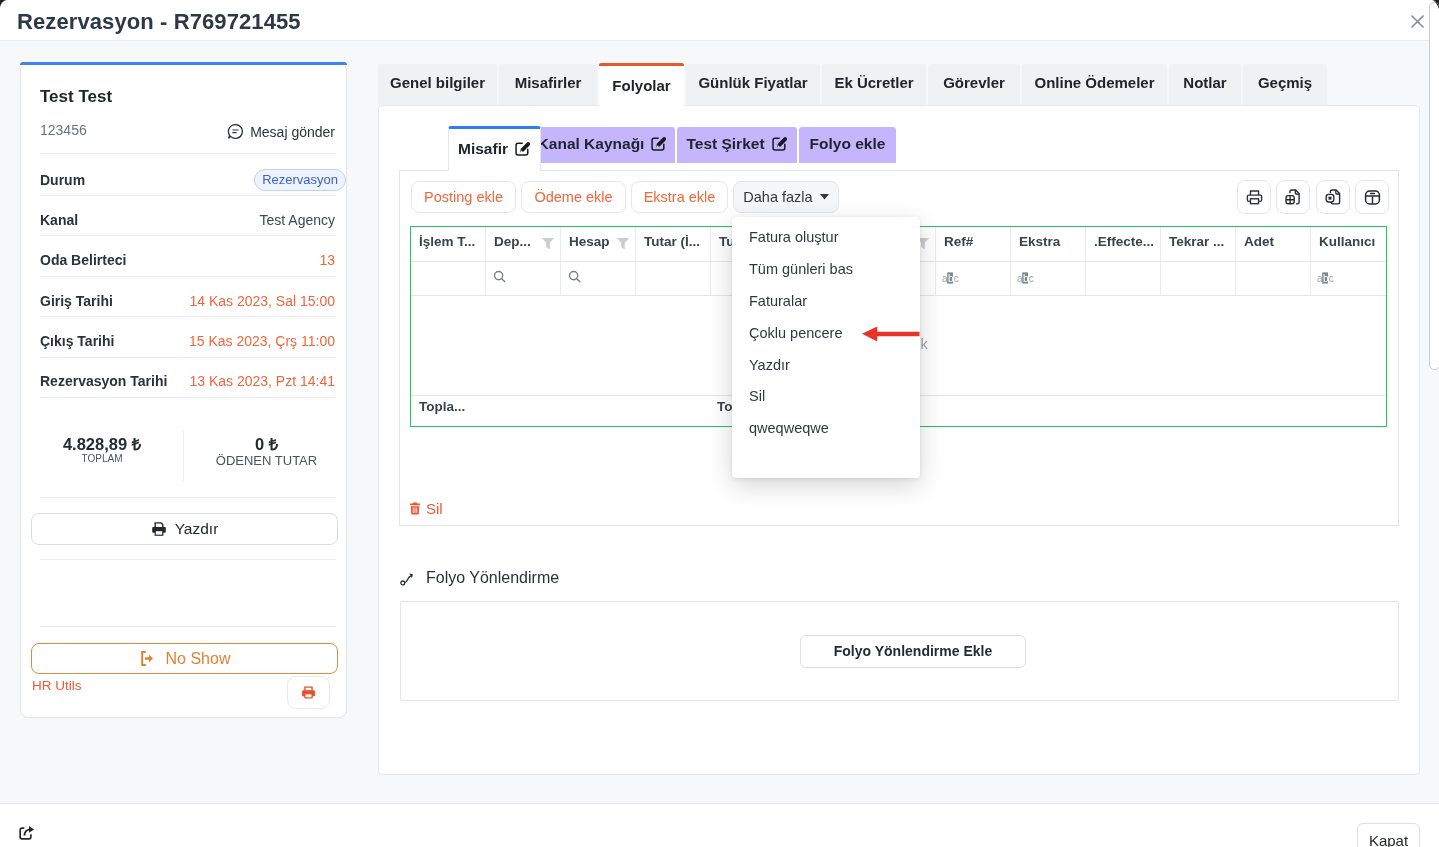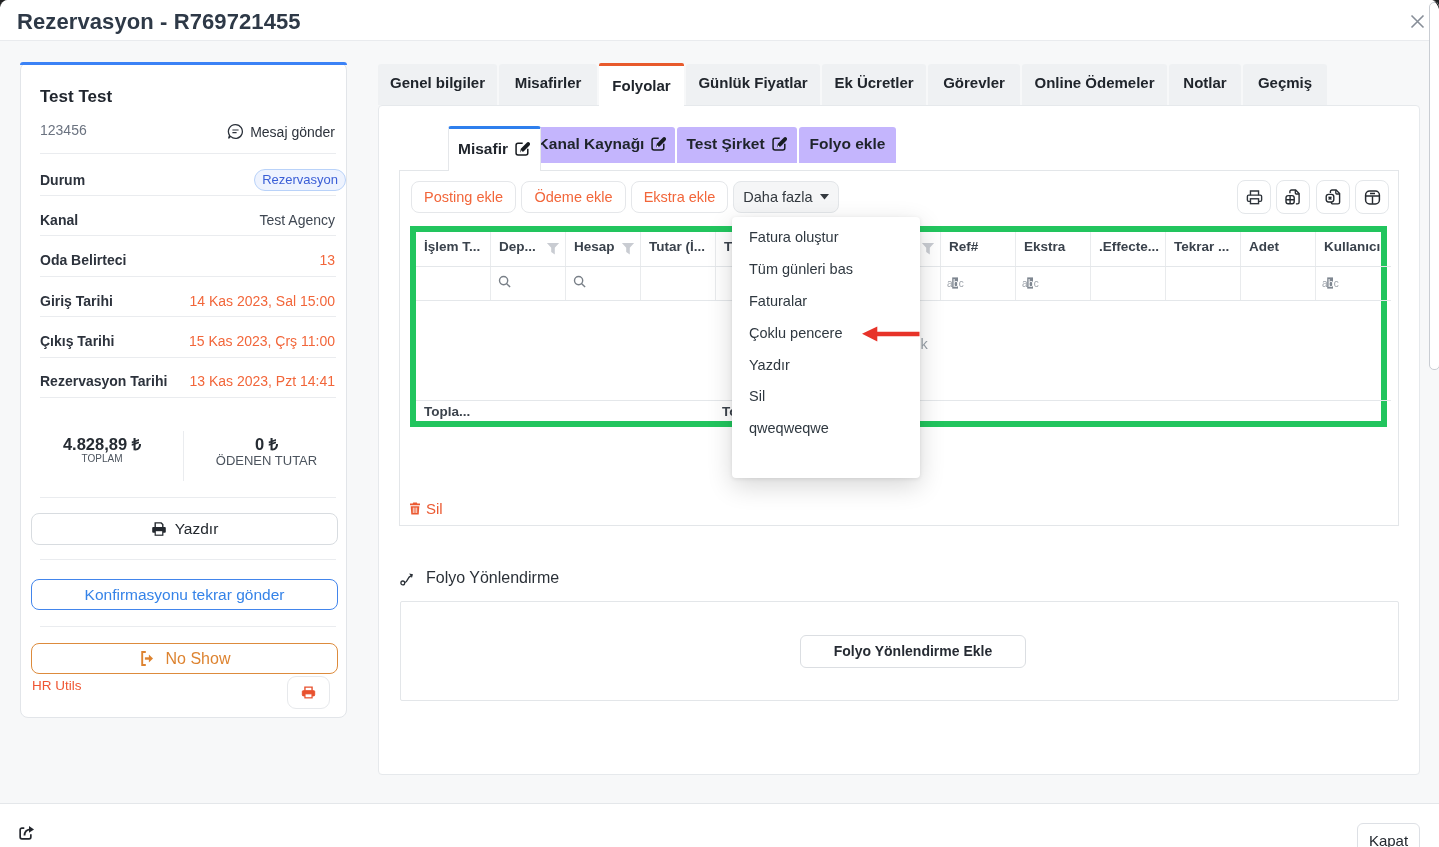--- a/index.html
+++ b/index.html
@@ -31,21 +31,21 @@
   
   .stab { position:absolute; top:127px; height:36px; background:#c4b5fd; border-radius:3px 3px 0 0; display:flex; align-items:center; justify-content:center; gap:6px; padding-bottom:3px; font-size:15.5px; font-weight:700; color:#1f242b; z-index:2; }
   .stab.active { top:126px; height:45px; background:#fff; border-top:3px solid #2e7fed; border-left:1px solid #e5e7ea; border-right:1px solid #e5e7ea; z-index:3; }
   .subpanel { position:absolute; left:399px; top:170px; width:1000px; height:356px; background:#fff; border:1px solid #e3e6e9; z-index:1; }
 
   .obtn { position:absolute; top:181px; height:32px; border-radius:8px; background:#fff; border:1px solid #e5e7ea; display:flex; align-items:center; justify-content:center; font-size:14.5px; font-weight:400; color:#f2663a; z-index:2; }
   .gbtn { position:absolute; top:181px; height:32px; border-radius:8px; background:#f5f6f7; border:1px solid #e3e6e9; display:flex; align-items:center; justify-content:center; gap:7px; font-size:14.5px; color:#33393f; z-index:2; }
   .ibtn { position:absolute; top:180px; width:34px; height:34px; border-radius:8px; background:#fff; border:1px solid #e4e7ea; display:flex; align-items:center; justify-content:center; z-index:2; }
 
   
-  .dxtable { position:absolute; left:410px; top:226px; width:977px; height:201px; border:6px solid #22c55e; background:#fff; z-index:2; }
+  .dxtable { position:absolute; left:410px; top:226px; width:977px; height:201px; border:1px solid #22c55e; background:#fff; z-index:2; }
   .trow { position:absolute; left:0; width:975px; display:flex; }
   .hcell { height:34px; border-right:1px solid #e9ebed; font-size:13.5px; font-weight:700; color:#3a424c; line-height:30px; padding-left:8px; position:relative; white-space:nowrap; overflow:hidden; }
   .fcell { height:33px; border-right:1px solid #e9ebed; position:relative; }
   .tfoot { position:absolute; left:0; top:168px; width:975px; height:31px; border-top:1px solid #e4e7ea; font-size:13.5px; font-weight:700; color:#3c434c; }
   .norec { position:absolute; left:868px; top:336px; font-size:14.5px; color:#9aa1a9; z-index:2; }
 
   
   .menu { position:absolute; left:732px; top:217px; width:188px; height:261px; background:#fff; border-radius:4px; box-shadow:0 8px 26px rgba(0,0,0,.16), 0 1px 4px rgba(0,0,0,.09); z-index:10; padding-top:5px; }
   .menu div { height:31.9px; line-height:31.9px; padding-left:17px; font-size:14.5px; color:#2f3840; }
   .redarrow { position:absolute; left:862px; top:326px; z-index:11; }
@@ -109,21 +109,20 @@
 
     <div class="cbtn" style="top:450px">
       <svg width="16" height="16" viewBox="0 0 16 16">
           <path d="M4.2 6V1.9h6l1.6 1.6V6" fill="none" stroke="#23282e" stroke-width="1.4"></path>
           <rect x="1.2" y="6" width="13.6" height="5.8" rx="1" fill="#23282e"></rect>
           <rect x="4.2" y="9.6" width="7.6" height="4.6" fill="#fff" stroke="#23282e" stroke-width="1.2"></rect>
         </svg>
       Yazdır
     </div>
     <div class="cdiv" style="top:496px"></div>
-    <div class="cbtn" style="top:516px;height:31px;border-color:#4285ec;color:#3583e8;">Konfirmasyonu tekrar gönder</div>
     <div class="cdiv" style="top:563px"></div>
     <div class="cbtn" style="top:580px;height:31px;border-color:#dd8b3c;color:#dd8330;font-size:16px;gap:10px;">
       <svg width="17" height="17" viewBox="0 0 17 17">
           <path d="M6.8 2H3.2v13h3.6" fill="none" stroke="#dd8330" stroke-width="1.9"></path>
           <path d="M5.9 8.5h5" stroke="#dd8330" stroke-width="2.4"></path>
           <path d="M9.9 4.4 14 8.5l-4.1 4.1z" fill="#dd8330"></path>
         </svg>
       No Show
     </div>
     <div class="abs" style="left:11px;top:615px;font-size:13.5px;color:#ef5633;">HR Utils</div>

